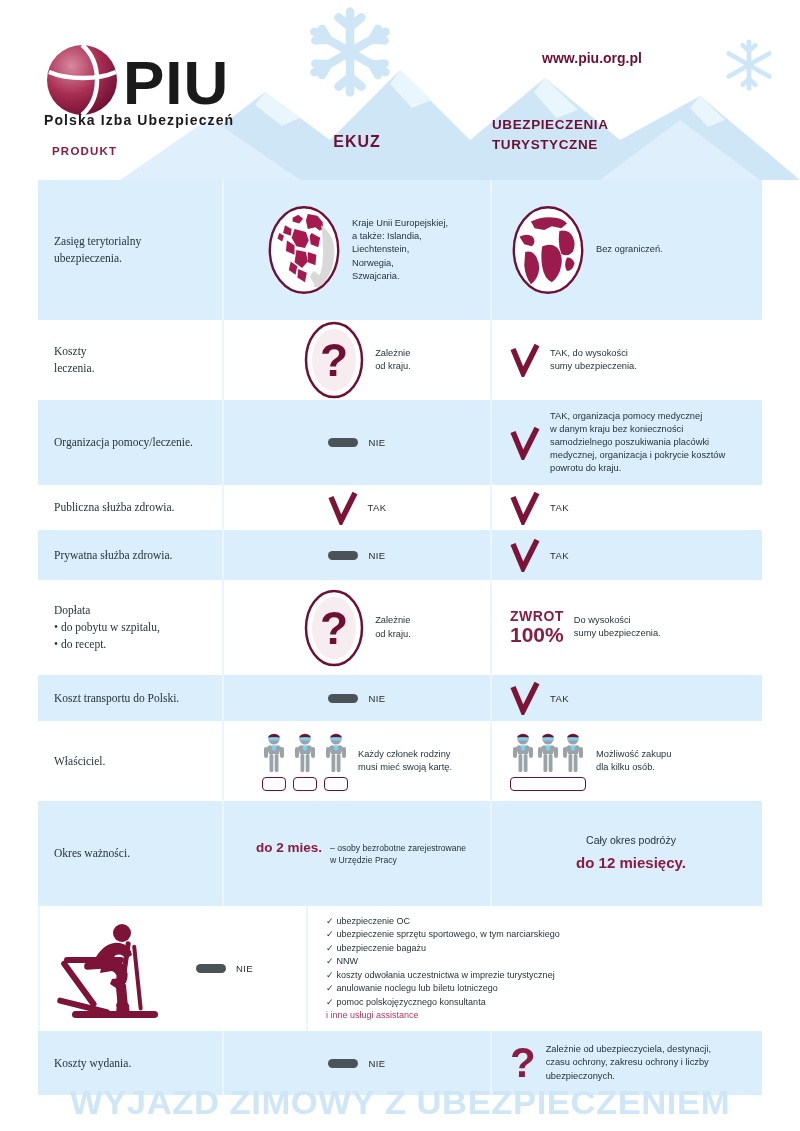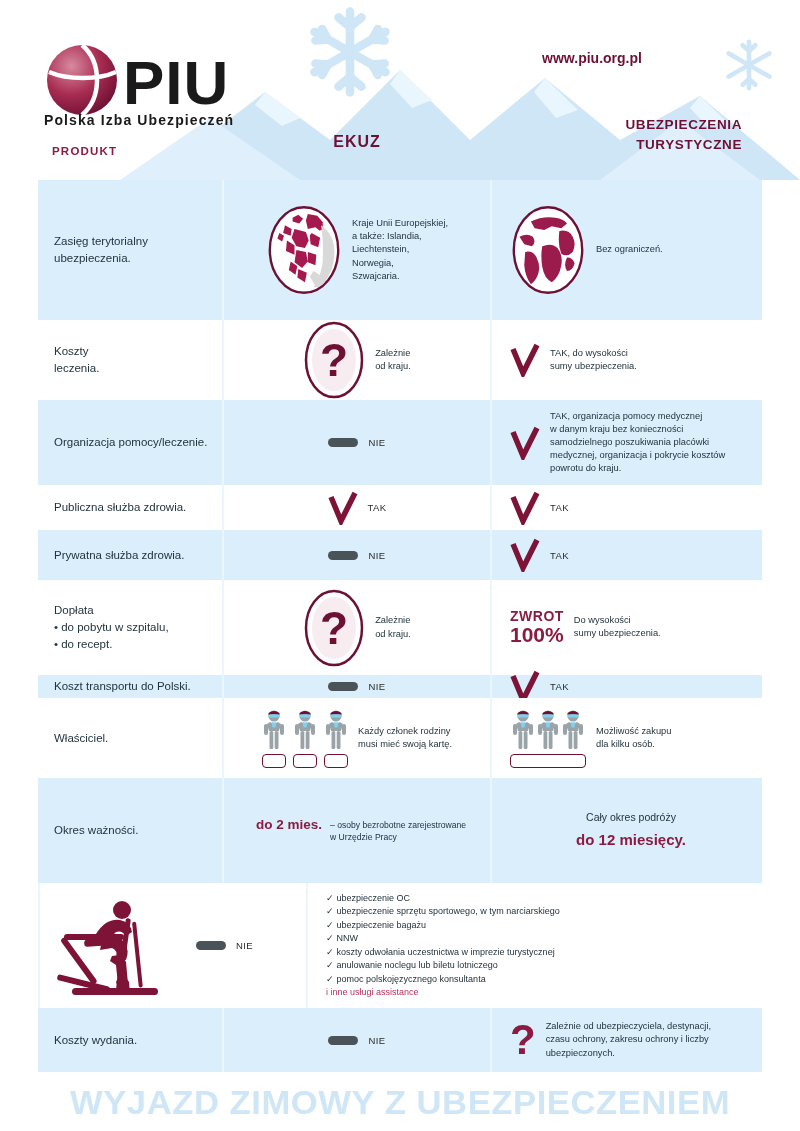--- a/index.html
+++ b/index.html
@@ -18,30 +18,30 @@
   
   .logo{position:absolute;left:40px;top:28px;width:190px;height:100px;}
   .logo-sub{position:absolute;left:44px;top:112px;font-size:14px;letter-spacing:1.1px;
     color:#1a1a1a;font-weight:bold;}
   .produkt{position:absolute;left:52px;top:145px;font-size:11.5px;font-weight:bold;
     letter-spacing:1.2px;color:#8c1b41;}
   .url{position:absolute;left:492px;top:50px;width:200px;text-align:center;
     font-size:14px;font-weight:bold;color:#6e1034;}
   .col2head{position:absolute;left:222px;top:133px;width:270px;text-align:center;
     font-size:16px;font-weight:bold;letter-spacing:1px;color:#6e1034;}
-  .col3head{position:absolute;left:492px;top:115px;width:250px;text-align:right;
+  .col3head{position:absolute;left:492px;top:115px;width:250px;text-align:left;
     font-size:13.5px;font-weight:bold;letter-spacing:.6px;color:#6e1034;line-height:1.45;}
 
   
   .table{position:absolute;left:38px;top:180px;width:724px;}
   .row{position:relative;display:flex;align-items:stretch;}
   .row.alt{background:#daeefb;}
   .row.plain{background:#ffffff;}
   .c1{width:184px;flex:0 0 184px;display:flex;align-items:center;padding:0 10px 0 16px;
-      box-sizing:border-box;}
+      box-sizing:border-box;font-family:Liberation Serif, serif;}
   .c2{width:270px;flex:0 0 270px;display:flex;align-items:center;justify-content:center;
       box-sizing:border-box;border-left:2px solid #eaf6fd;border-right:2px solid #eaf6fd;
       padding:4px 6px;}
   .c3{flex:1 1 auto;display:flex;align-items:center;justify-content:flex-start;
       box-sizing:border-box;padding:4px 10px 4px 18px;}
   .lbl{font-size:11.5px;line-height:1.45;color:#24343d;}
   .note{font-size:9.3px;line-height:1.42;color:#24343d;}
   .cellpair{display:flex;align-items:center;gap:10px;}
 
   
@@ -360,21 +360,21 @@
           <div class="zwrot">
             <div class="z1">ZWROT</div>
             <div class="z2">100%</div>
           </div>
           <div class="note" style="white-space: pre-line;">Do wysokości
 sumy ubezpieczenia.</div>
         </div>
       </div>
     </div>
 
-    <div class="row alt" style="height:23px">
+    <div class="row alt" style="height:46px">
       <div class="c1">
         <div class="lbl">Koszt transportu do Polski.</div>
       </div>
       <div class="c2">
         <div class="cellpair">
           <div class="dash"></div>
           <div class="nie">NIE</div>
         </div>
       </div>
       <div class="c3">

